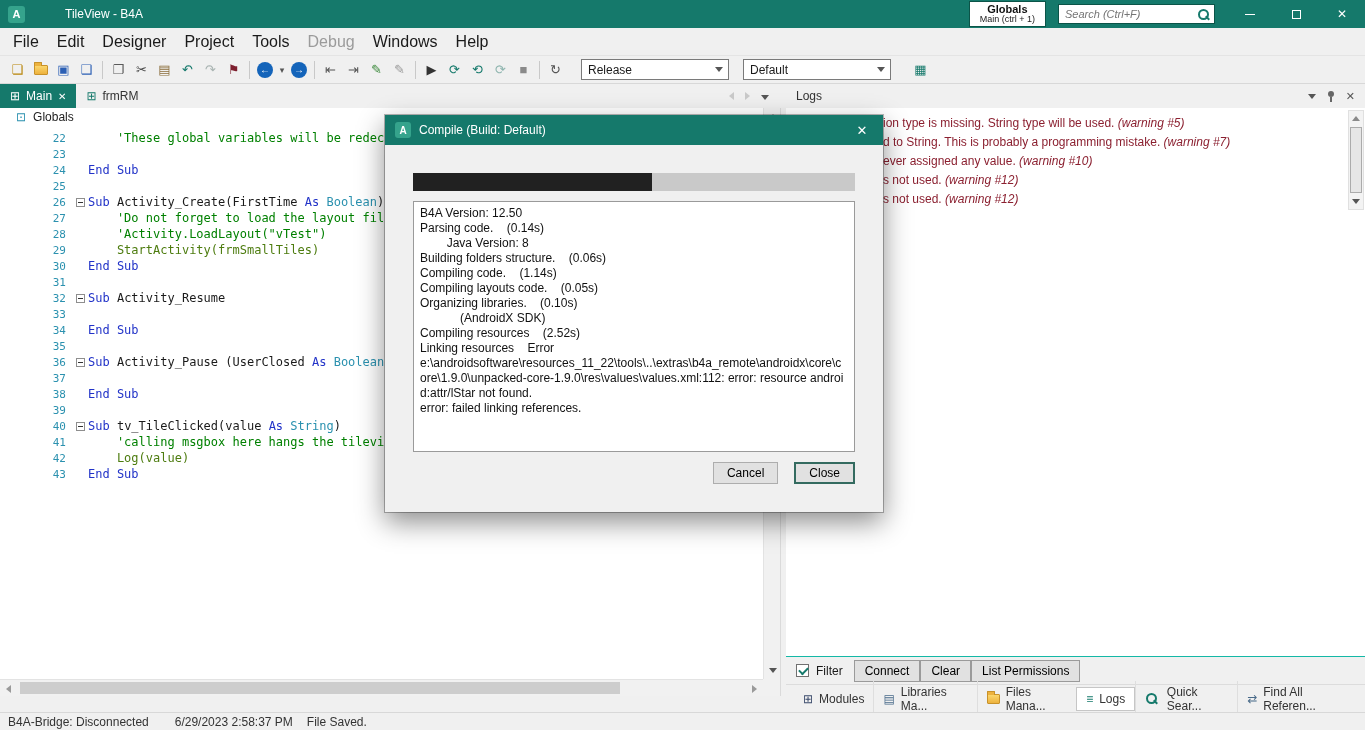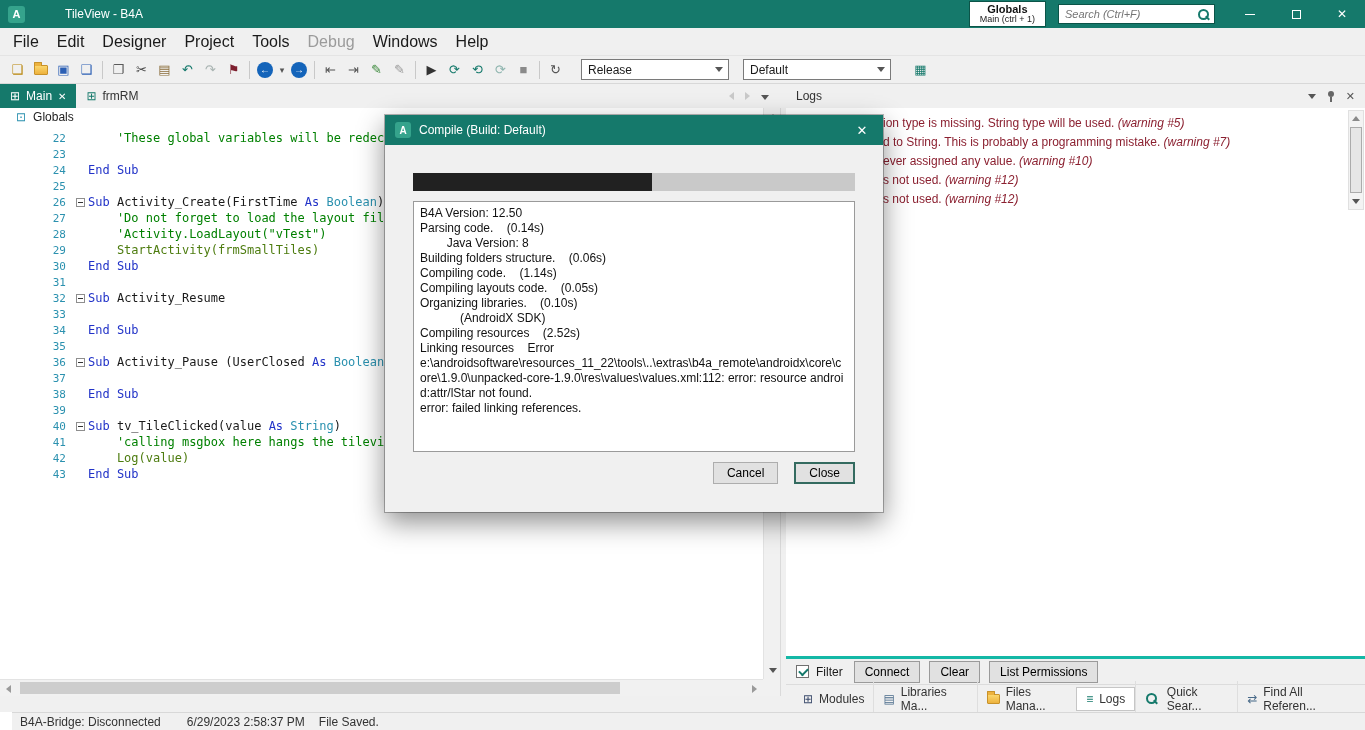--- a/index.html
+++ b/index.html
@@ -94,33 +94,33 @@
   .pin::before { content:""; display:block; width:6px; height:6px; border-radius:50%; background:#666; margin:0 auto; }
   .pin::after  { content:""; display:block; width:2px; height:5px; background:#666; margin:0 auto; }
   .hdr-x::before { content:"✕"; color:#555; font-size:11px; }
   .logs-body { flex:1; background:#fff; position:relative; overflow:hidden; }
   .warn-list { padding:6px 20px 0 97px; overflow:hidden; }
   .warn-line { line-height:19px; white-space:nowrap; color:#8b2030; font-size:12px; }
   .warn-tag { font-style:italic; }
   .logs-vscroll { position:absolute; top:2px; right:1px; width:16px; height:100px; background:#f3f3f3; border:1px solid #e0e0e0; }
   .logs-vscroll .sb-btn { width:14px; height:15px; }
   .lthumb { position:absolute; top:16px; left:1px; width:12px; height:66px; background:#e6e6e6; border:1px solid #ababab; }
-  .filter-row { height:28px; background:#f0f0f0; border-top:3px solid #14b8a6; display:flex; align-items:center; gap:7px; padding:0 10px; font-size:12px; }
+  .filter-row { height:28px; background:#f0f0f0; border-top:1px solid #14b8a6; display:flex; align-items:center; gap:7px; padding:0 10px; font-size:12px; }
   .checkbox { width:13px; height:13px; background:#fff; border:1px solid #707070; position:relative; display:inline-block; }
   .checkbox.checked::after { content:""; position:absolute; left:2px; top:2px; width:7px; height:4px;
       border-left:2px solid #15796b; border-bottom:2px solid #15796b; transform:rotate(-45deg); }
-  .filter-buttons { display:flex; gap:9px; margin-left:4px; }
+  .filter-buttons { display:flex; margin-left:4px; }
   .log-btn { height:22px; padding:0 10px; background:#e1e1e1; border:1px solid #9a9a9a; font-family:inherit; font-size:12px; display:flex; align-items:center; cursor:default; }
   .bottom-tabs { height:28px; background:#f0f0f0; border-top:1px solid #dcdcdc; display:flex; align-items:center; padding:0 8px; font-size:12px; color:#333; }
   .btab { display:flex; align-items:center; gap:6px; padding:4px 9px; cursor:default; }
   .btab + .btab { border-left:1px solid #dedede; }
   .btab.active { background:#fff; border:1px solid #c6c6c6; }
   .btab-glyph { font-size:12px; }
   
-  .statusbar { position:absolute; left:12px; right:0; bottom:0; height:18px; background:#f0f0f0; border-top:1px solid #d8d8d8;
+  .statusbar { position:absolute; left:0; right:0; bottom:0; height:18px; background:#f0f0f0; border-top:1px solid #d8d8d8;
                display:flex; align-items:center; font-size:12px; color:#333; }
   .sb-bridge { padding-left:8px; }
   .sb-time { margin-left:26px; }
   .sb-file { margin-left:14px; }
   
   .dialog { position:absolute; left:385px; top:115px; width:498px; height:397px; background:#f0f0f0; z-index:50;
             display:flex; flex-direction:column; box-shadow:0 10px 26px rgba(0,0,0,.45), 0 0 0 1px rgba(0,0,0,.28); }
   .dlg-title { height:30px; background:#15796b; color:#fff; display:flex; align-items:center; gap:8px; padding-left:10px; font-size:12px; }
   .dlg-logo { width:16px; height:16px; background:#35a38c; border-radius:3px; display:flex; align-items:center; justify-content:center; font-weight:bold; font-size:10px; }
   .dlg-close { margin-left:auto; width:42px; height:30px; display:flex; align-items:center; justify-content:center; }

